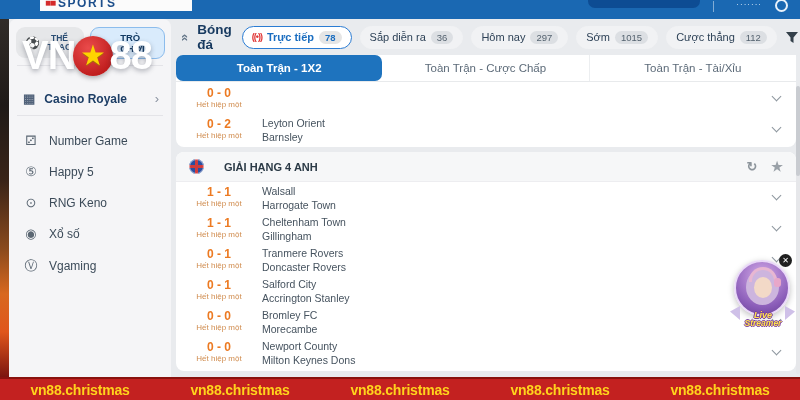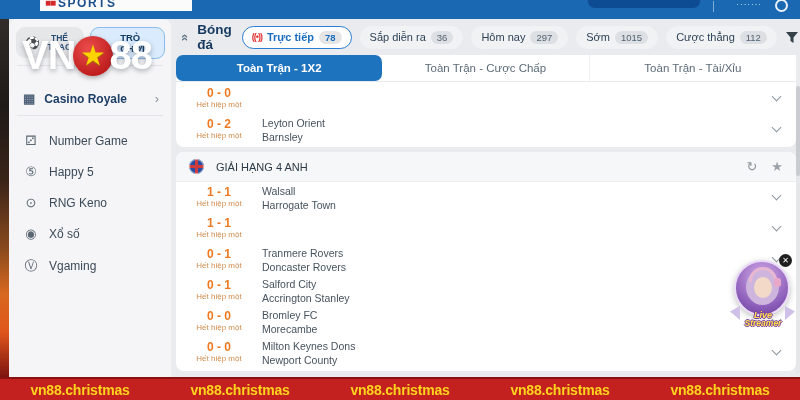--- a/index.html
+++ b/index.html
@@ -73,23 +73,23 @@
   .market-tabs { display:flex; height:27px; background:#fff; border-radius:7px 7px 0 0;
     border-bottom:1px solid #e8eaec; }
   .mtab { flex:1; display:flex; align-items:center; justify-content:center;
     font-size:11.5px; color:#5d6b79; background:#fff; border-right:1px solid #eceef0; }
   .mtab:last-child { border-right:none; }
   .mtab.active { background:#1e73be; color:#fff; border-radius:7px; font-weight:bold; border-right:none; }
 
   .card { background:#fff; position:relative; }
   .card1 { border-radius:0 0 8px 8px; padding:1px 0 2px; }
   .card2 { border-radius:8px; margin-top:5px; padding-bottom:3px; }
-  .league-head { height:30px; display:flex; align-items:center; gap:12px; padding:0 13px;
+  .league-head { height:30px; display:flex; align-items:center; gap:20px; padding:0 13px;
     background:#f6f7f8; border-radius:8px 8px 0 0; border-bottom:1px solid #ededf0;
-    font-size:11px; font-weight:normal; color:#2b3a46; }
+    font-size:11px; font-weight:bold; color:#2b3a46; }
   .flag { width:15px; height:15px; border-radius:50%; flex:0 0 auto;
     background:
       linear-gradient(0deg,transparent 42%,#d23b3b 42%,#d23b3b 58%,transparent 58%),
       linear-gradient(90deg,transparent 42%,#d23b3b 42%,#d23b3b 58%,transparent 58%),
       #2a4fa0;
     box-shadow:inset 0 0 0 1px rgba(255,255,255,.5); }
   .league-actions { margin-left:auto; display:flex; align-items:center; gap:14px; }
   .refresh-icon { color:#8d959c; font-size:13px; }
   .star-icon { color:#9aa1a8; font-size:13px; }
 
@@ -277,20 +277,24 @@
         <div>Walsall</div>
         <div>Harrogate Town</div>
       </div>
       <span class="chev"></span>
     </div>
     <div class="match-row">
       <div class="score-col">
         <div class="score">1 - 1</div>
         <div class="status">Hết hiệp một</div>
       </div>
+      <div class="teams">
+        <div>Cheltenham Town</div>
+        <div>Gillingham</div>
+      </div>
       <span class="chev"></span>
     </div>
     <div class="match-row">
       <div class="score-col">
         <div class="score">0 - 1</div>
         <div class="status">Hết hiệp một</div>
       </div>
       <div class="teams">
         <div>Tranmere Rovers</div>
         <div>Doncaster Rovers</div>
@@ -318,22 +322,22 @@
         <div>Morecambe</div>
       </div>
       <span class="chev"></span>
     </div>
     <div class="match-row">
       <div class="score-col">
         <div class="score">0 - 0</div>
         <div class="status">Hết hiệp một</div>
       </div>
       <div class="teams">
+        <div>Newport County</div>
         <div>Milton Keynes Dons</div>
-        <div>Newport County</div>
       </div>
       <span class="chev"></span>
     </div>
   </div>
 </div>
 
 <div class="scrollbar">
   <div class="scroll-thumb"></div>
 </div>
 

